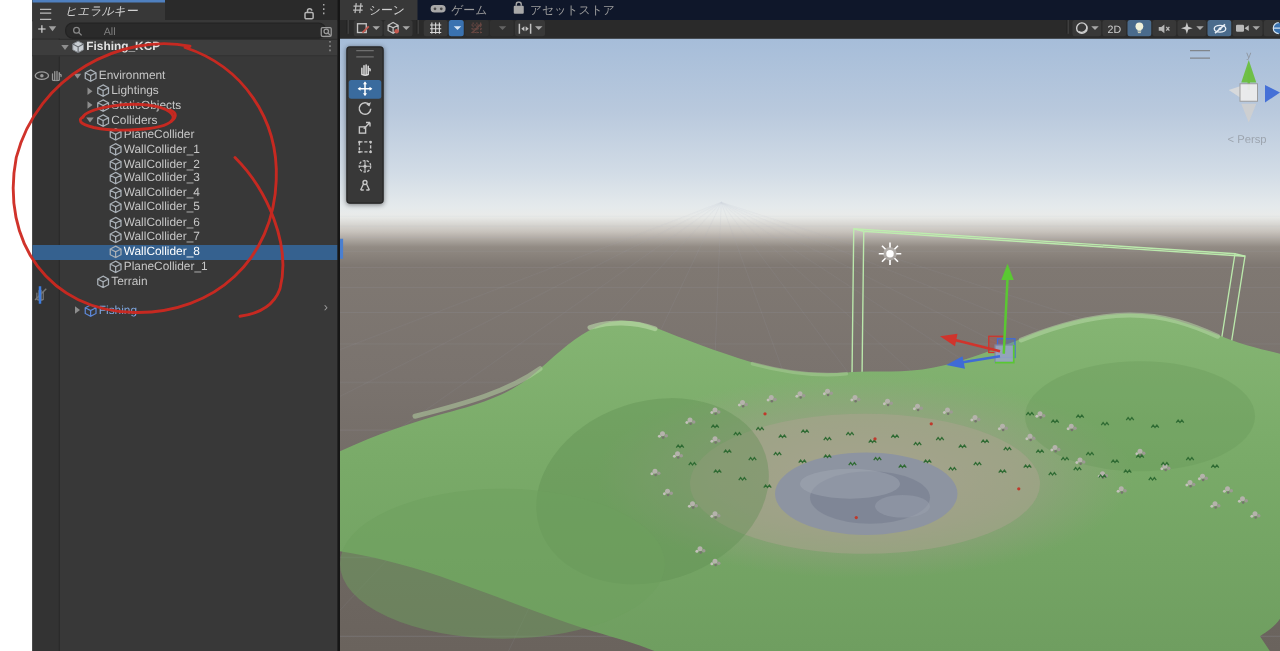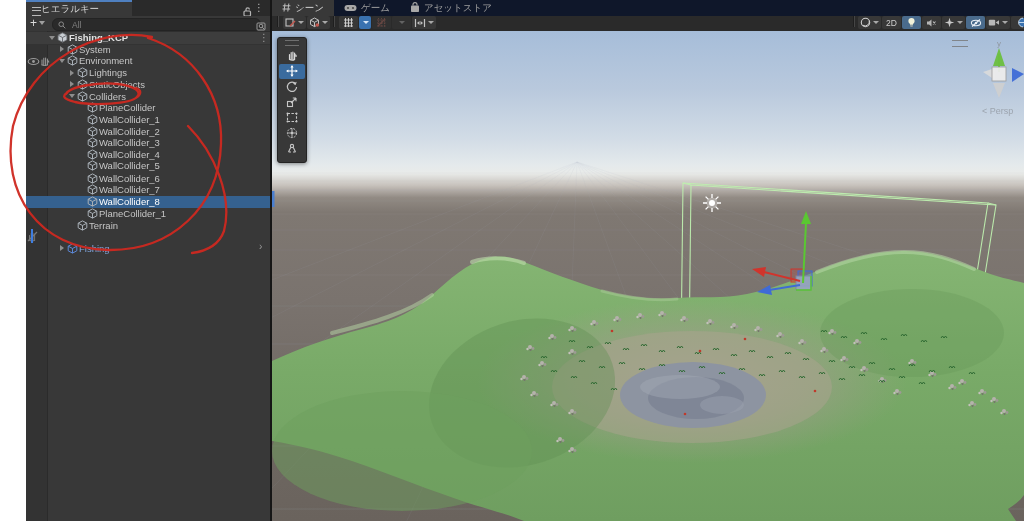--- a/index.html
+++ b/index.html
@@ -5,31 +5,31 @@
   html,body{margin:0;padding:0;background:#ffffff;width:1024px;height:521px;overflow:hidden;
     font-family:"Liberation Sans","DejaVu Sans",sans-serif;-webkit-font-smoothing:antialiased;}
   #root{position:absolute;inset:0;width:1024px;height:521px;}
   .abs{position:absolute;}
   
   #editor{left:26px;top:0;width:998px;height:521px;background:#282828;}
   
   #hier{left:0;top:0;width:244px;height:521px;background:#383838;}
   #hier-tabbar{left:0;top:0;width:244px;height:16px;background:#2a2a2a;border-bottom:1px solid #232323;}
   #hier-tab{left:0;top:0;width:106px;height:16px;background:#383838;border-top:2px solid #4f80c0;box-sizing:border-box;
-    color:#d2d2d2;font-size:9.5px;display:flex;align-items:flex-end;gap:0;padding-left:6px;}
+    color:#d2d2d2;font-size:9.5px;display:flex;align-items:flex-end;gap:11px;padding-left:6px;font-style:italic;}
   .tab-ham{width:9px;height:7px;display:inline-block;border-top:1.5px solid #b9b9b9;border-bottom:1.5px solid #b9b9b9;position:relative;}
   .tab-ham:after{content:"";position:absolute;left:0;right:0;top:1.5px;border-top:1.5px solid #b9b9b9;}
   #hier-lock{right:18px;top:3px;}
   #hier-kebab{right:6px;top:2px;color:#b5b5b5;font-size:10px;letter-spacing:0;}
   #hier-toolbar{left:0;top:16px;width:244px;height:15px;background:#383838;border-bottom:1px solid #2e2e2e;}
   #btn-add{left:4px;top:2px;color:#dcdcdc;font-size:12px;line-height:10px;}
   #btn-add .caret{display:inline-block;margin-left:2px;vertical-align:2px;}
   .caret{width:0;height:0;border-left:3.5px solid transparent;border-right:3.5px solid transparent;border-top:4px solid #9f9f9f;display:inline-block;}
   #search-box{left:26px;top:2px;width:202px;height:11px;background:#2a2a2a;border:1px solid #232323;border-radius:6px;
-    color:#808080;font-size:8.5px;display:flex;align-items:center;gap:6px;padding-left:5px;}
+    color:#808080;font-size:8.5px;display:flex;align-items:center;gap:17px;padding-left:5px;}
   #search-window-btn{right:3px;top:2px;}
   #gutter{left:0;top:31px;width:21px;height:490px;background:#333333;border-right:1px solid #2b2b2b;}
   #tree{left:21px;top:31px;width:223px;height:490px;}
   .trow{position:absolute;left:0;width:223px;height:12px;display:flex;align-items:center;font-size:9.5px;color:#c6c6c6;white-space:nowrap;}
   .trow .arr{width:9px;display:inline-flex;justify-content:center;flex:none;}
   .arr-d{width:0;height:0;border-left:3.5px solid transparent;border-right:3.5px solid transparent;border-top:4.5px solid #8d8d8d;}
   .arr-r{width:0;height:0;border-top:3.5px solid transparent;border-bottom:3.5px solid transparent;border-left:4.5px solid #8d8d8d;}
   .trow .ic{width:13px;display:inline-flex;justify-content:center;flex:none;}
   .rowsel{position:absolute;left:-21px;width:244px;height:12px;background:#35618f;}
   .rowhead{position:absolute;left:-21px;width:244px;height:12px;background:#3d3d3d;border-bottom:1px solid #333;}
@@ -136,31 +136,20 @@
               <span class="arr-d"></span>
             </span>
             <span class="ic">
               <svg width="11" height="11" viewBox="0 0 11 11">
                 <path d="M5.5 0.9 L9.8 3.2 V7.8 L5.5 10.1 L1.2 7.8 V3.2 Z" fill="#c9ced3" stroke="#83878c" stroke-width="0.8"></path>
                 <path d="M1.2 3.2 L5.5 5.5 L9.8 3.2 M5.5 5.5 V10.1" fill="none" stroke="#63676c" stroke-width="0.9"></path>
               </svg>
             </span>
             <span style="font-weight: bold; color: rgb(226, 226, 226);">Fishing_KCP</span>
             <span class="trail" style="left: 212px; top: 0px;">⋮</span>
-          </div>
-          <div class="trow" style="top: 12.22px; padding-left: 10px;">
-            <span class="arr">
-              <span class="arr-r"></span>
-            </span>
-            <span class="ic">
-              <svg width="11" height="11" viewBox="0 0 11 11">
-                <path d="M5.5 0.9 L9.8 3.2 V7.8 L5.5 10.1 L1.2 7.8 V3.2 Z M1.2 3.2 L5.5 5.5 L9.8 3.2 M5.5 5.5 V10.1" fill="none" stroke="#a9b0b7" stroke-width="1"></path>
-              </svg>
-            </span>
-            <span>System</span>
           </div>
           <div class="trow" style="top: 23.94px; padding-left: 10px;">
             <span class="arr">
               <span class="arr-d"></span>
             </span>
             <span class="ic">
               <svg width="11" height="11" viewBox="0 0 11 11">
                 <path d="M5.5 0.9 L9.8 3.2 V7.8 L5.5 10.1 L1.2 7.8 V3.2 Z M1.2 3.2 L5.5 5.5 L9.8 3.2 M5.5 5.5 V10.1" fill="none" stroke="#a9b0b7" stroke-width="1"></path>
               </svg>
             </span>

